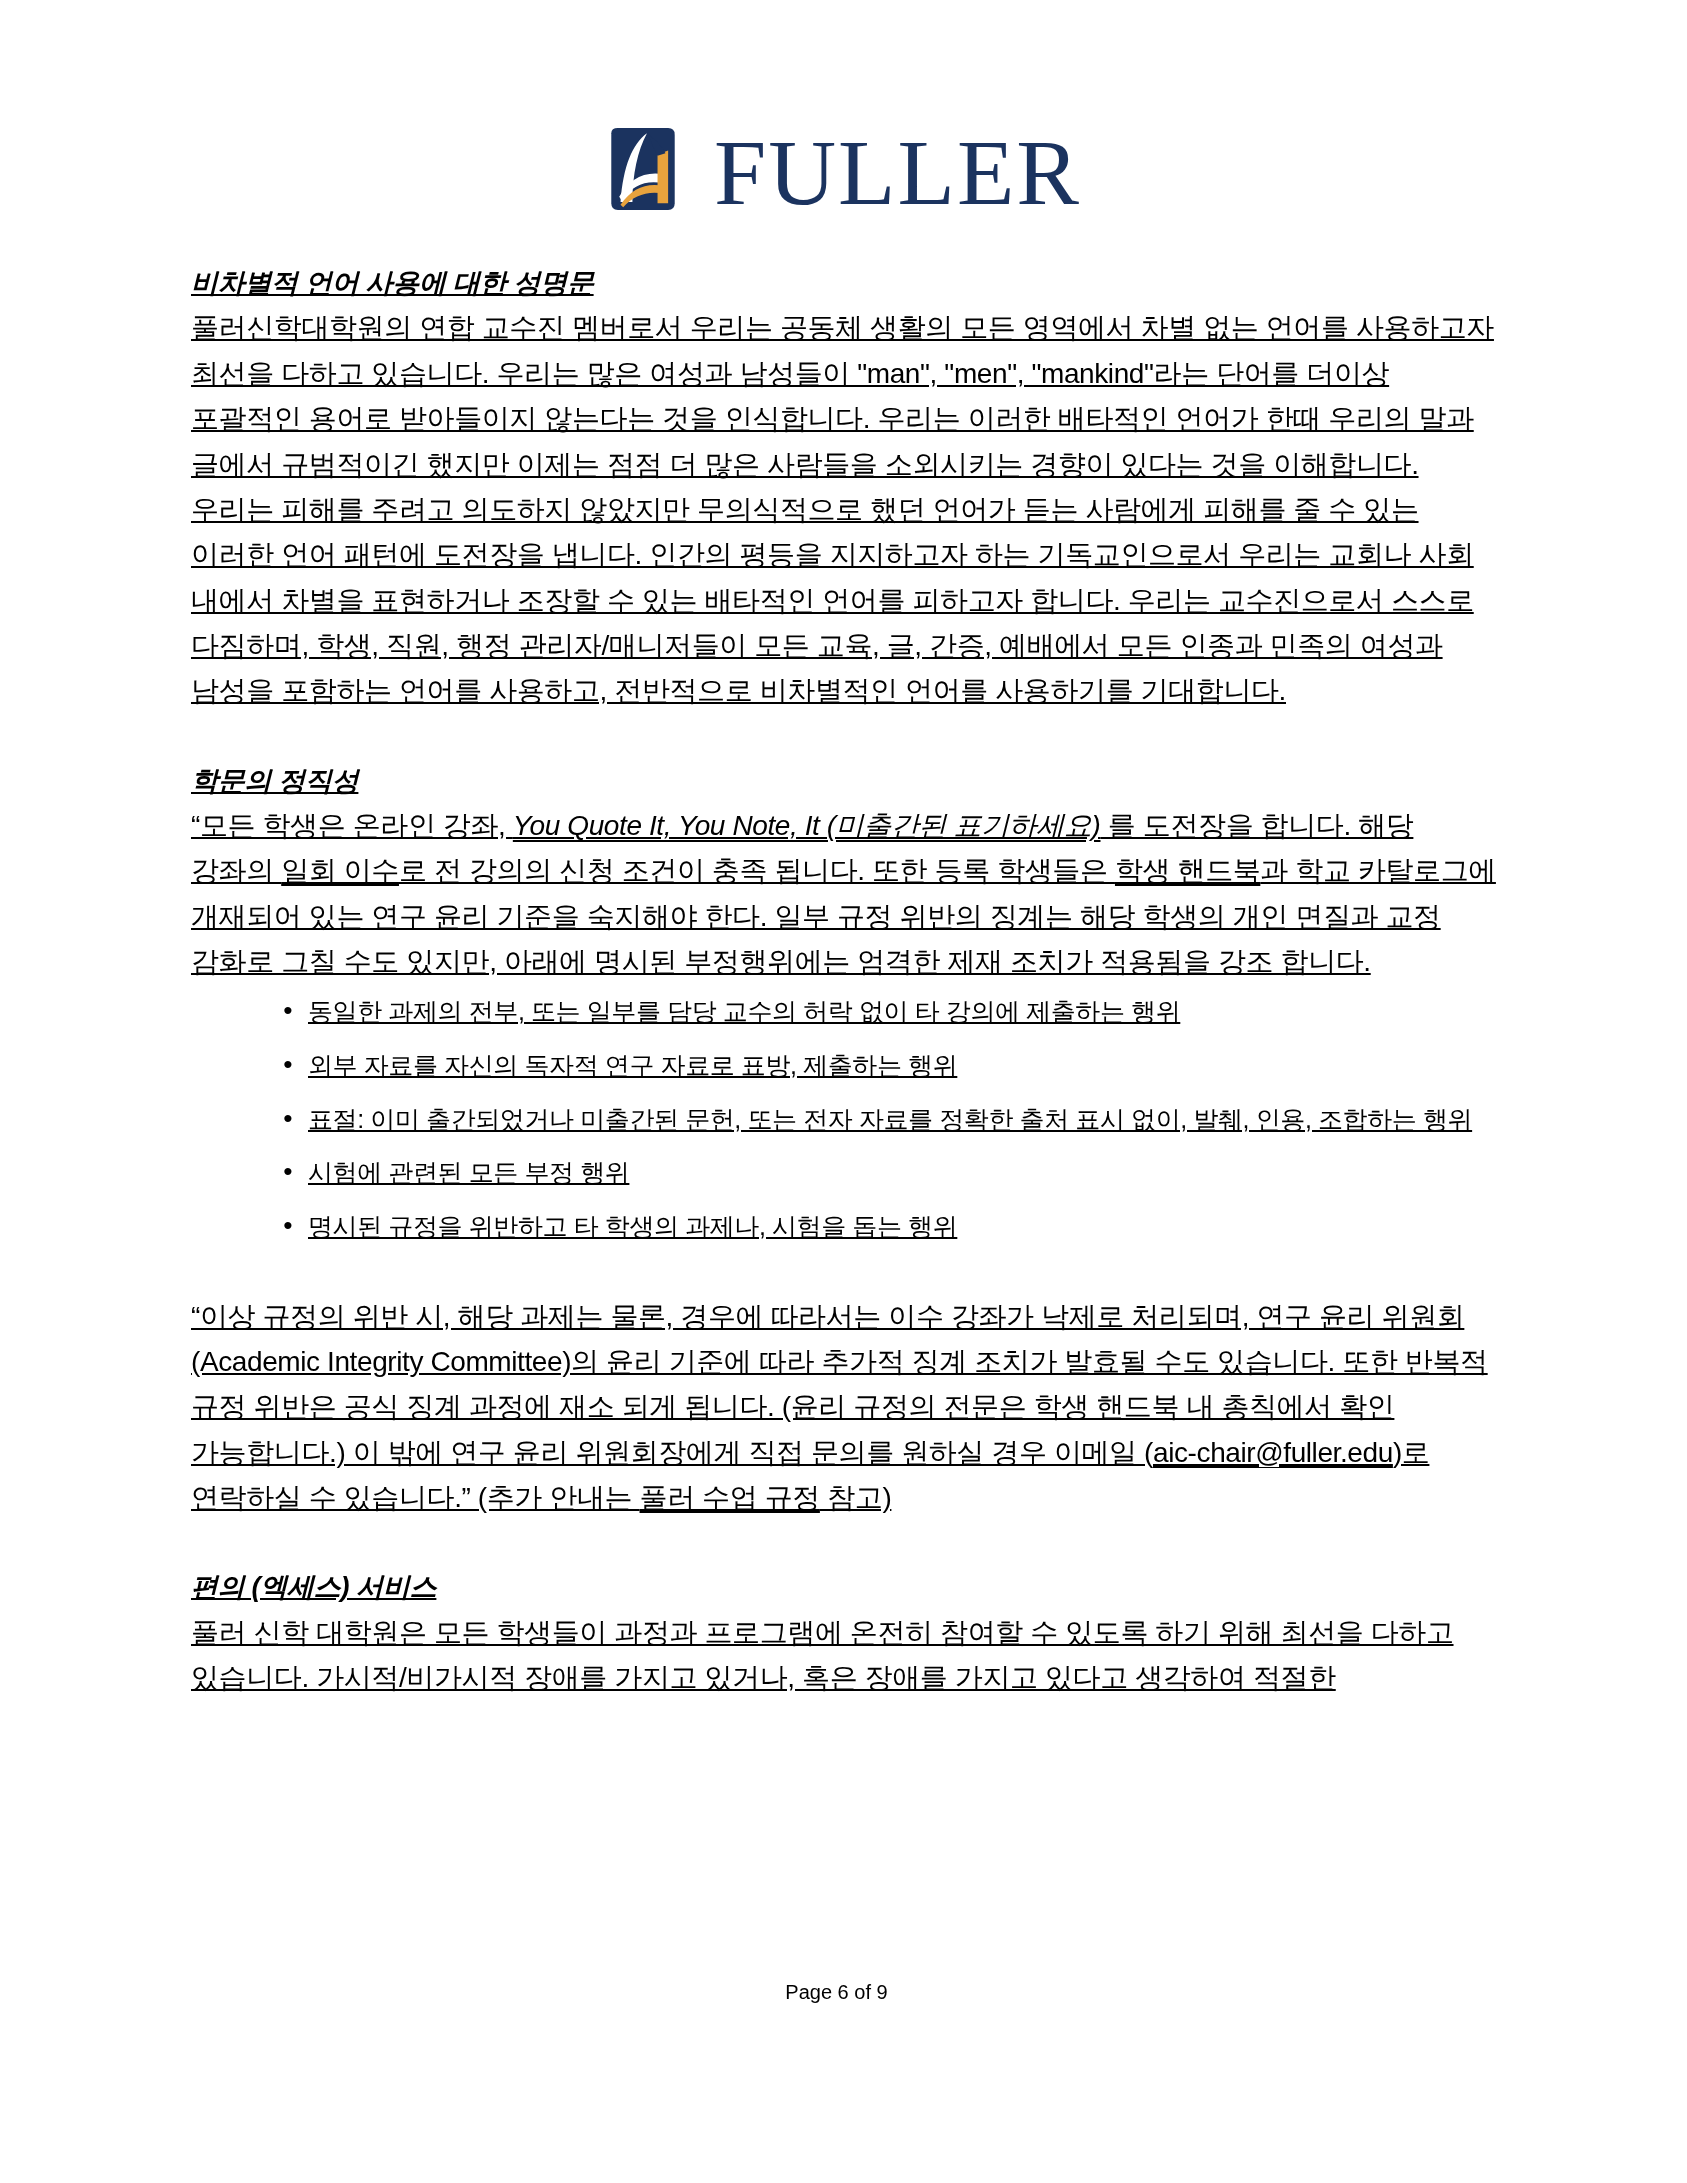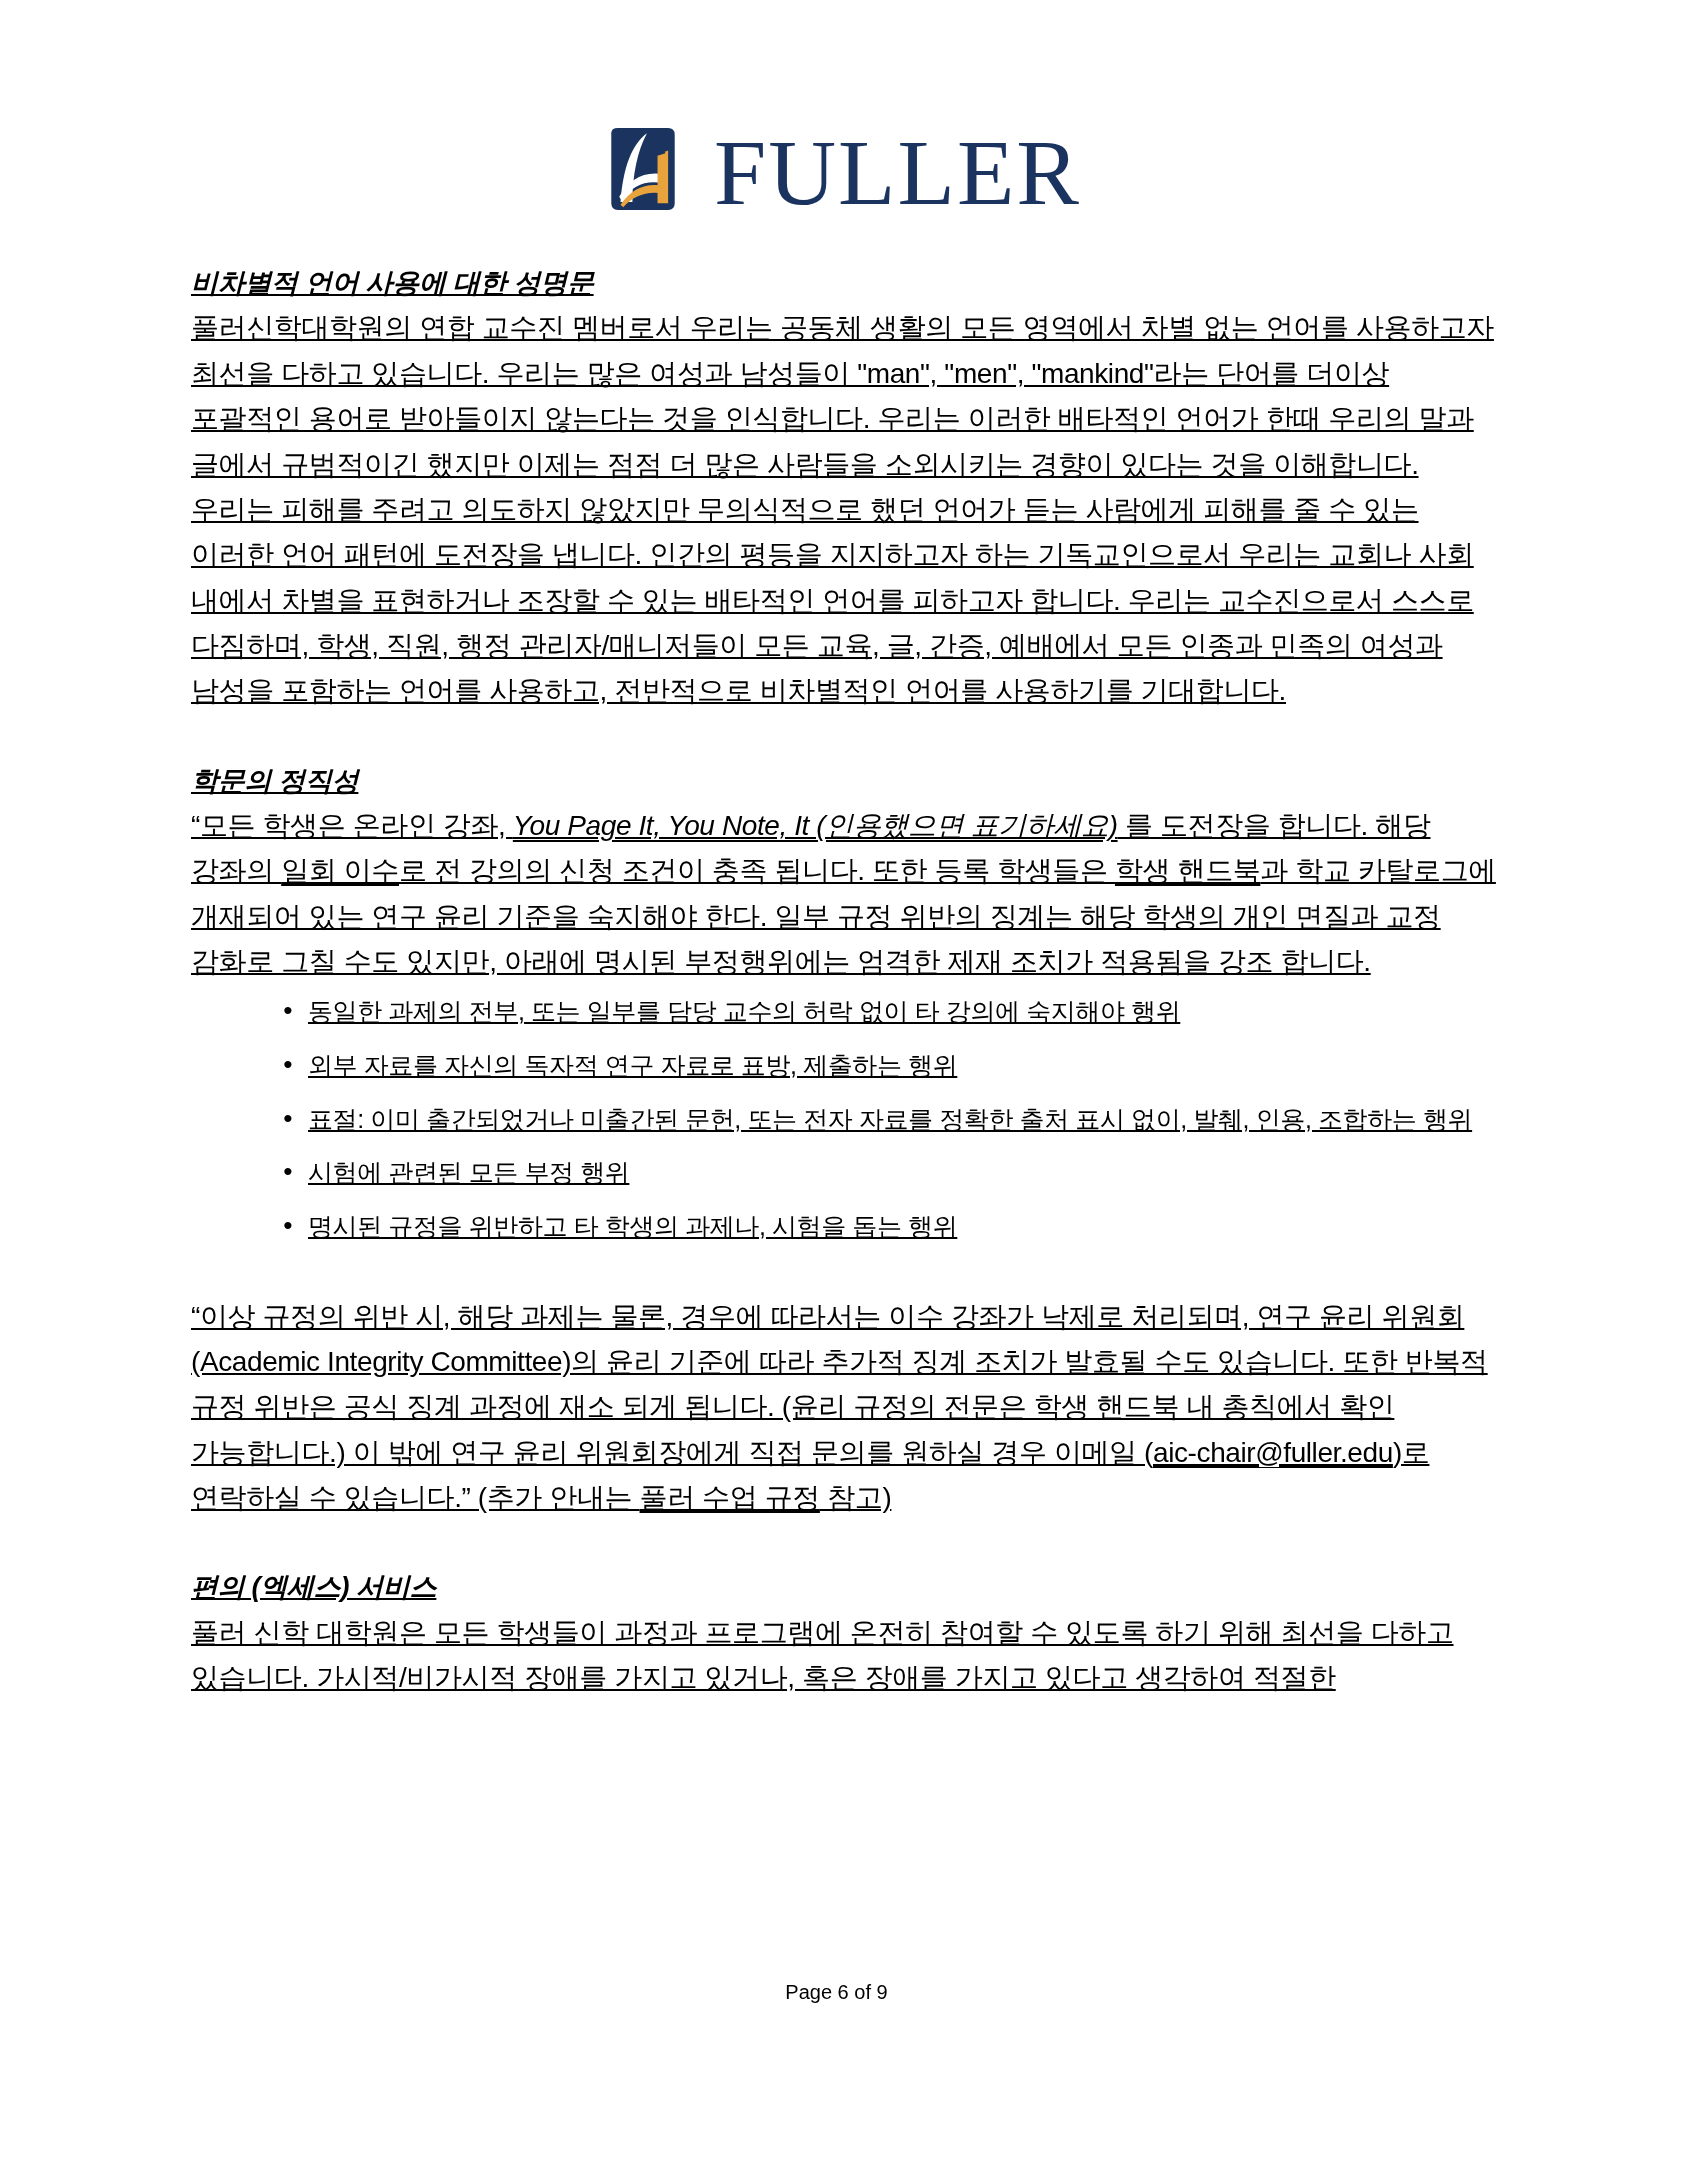--- a/index.html
+++ b/index.html
@@ -141,24 +141,24 @@
 
   <div class="content">
 
     <h2 class="section-heading">비차별적 언어 사용에 대한 성명문</h2>
     <p class="body-text">풀러신학대학원의 연합 교수진 멤버로서 우리는 공동체 생활의 모든 영역에서 차별 없는 언어를 사용하고자 최선을 다하고 있습니다. 우리는 많은 여성과 남성들이 "man", "men", "mankind"라는 단어를 더이상 포괄적인 용어로 받아들이지 않는다는 것을 인식합니다. 우리는 이러한 배타적인 언어가 한때 우리의 말과 글에서 규범적이긴 했지만 이제는 점점 더 많은 사람들을 소외시키는 경향이 있다는 것을 이해합니다. 우리는 피해를 주려고 의도하지 않았지만 무의식적으로 했던 언어가 듣는 사람에게 피해를 줄 수 있는 이러한 언어 패턴에 도전장을 냅니다. 인간의 평등을 지지하고자 하는 기독교인으로서 우리는 교회나 사회 내에서 차별을 표현하거나 조장할 수 있는 배타적인 언어를 피하고자 합니다. 우리는 교수진으로서 스스로 다짐하며, 학생, 직원, 행정 관리자/매니저들이 모든 교육, 글, 간증, 예배에서 모든 인종과 민족의 여성과 남성을 포함하는 언어를 사용하고, 전반적으로 비차별적인 언어를 사용하기를 기대합니다.</p>
 
     <div class="gap-lg"></div>
 
     <h2 class="section-heading">학문의 정직성</h2>
 
-    <p class="body-text"><span>“모든 학생은 온라인 강좌, </span><span class="iu">You Page It, You Note, It (인용했으면 표기하세요)</span><span> 를 도전장을 합니다. 해당 강좌의 </span><span class="u">일회 이수</span><span>로 전 강의의 신청 조건이 충족 됩니다. 또한 등록 학생들은 </span><span class="u">학생 핸드북</span><span>과 학교 카탈로그에 개재되어 있는 연구 윤리 기준을 숙지해야 한다. 일부 규정 위반의 징계는 해당 학생의 개인 면질과 교정 감화로 그칠 수도 있지만, 아래에 명시된 부정행위에는 엄격한 제재 조치가 적용됨을 강조 합니다.</span></p>
+    <p class="body-text"><span>“모든 학생은 온라인 강좌, </span><span class="iu">You Quote It, You Note, It (미출간된 표기하세요)</span><span> 를 도전장을 합니다. 해당 강좌의 </span><span class="u">일회 이수</span><span>로 전 강의의 신청 조건이 충족 됩니다. 또한 등록 학생들은 </span><span class="u">학생 핸드북</span><span>과 학교 카탈로그에 개재되어 있는 연구 윤리 기준을 숙지해야 한다. 일부 규정 위반의 징계는 해당 학생의 개인 면질과 교정 감화로 그칠 수도 있지만, 아래에 명시된 부정행위에는 엄격한 제재 조치가 적용됨을 강조 합니다.</span></p>
 
     <ul class="bullets">
-      <li>동일한 과제의 전부, 또는 일부를 담당 교수의 허락 없이 타 강의에 숙지해야 행위</li>
+      <li>동일한 과제의 전부, 또는 일부를 담당 교수의 허락 없이 타 강의에 제출하는 행위</li>
       <li> 외부 자료를 자신의 독자적 연구 자료로 표방, 제출하는 행위</li>
       <li>표절: 이미 출간되었거나 미출간된 문헌, 또는 전자 자료를 정확한 출처 표시 없이, 발췌, 인용, 조합하는 행위</li>
       <li>시험에 관련된 모든 부정 행위</li>
       <li>명시된 규정을 위반하고 타 학생의 과제나, 시험을 돕는 행위</li>
     </ul>
 
     <div class="gap-md"></div>
 
     <p class="body-text"><span>“이상 규정의 위반 시, 해당 과제는 물론, 경우에 따라서는 이수 강좌가 낙제로 처리되며, 연구 윤리 위원회 (Academic Integrity Committee)의 윤리 기준에 따라 추가적 징계 조치가 발효될 수도 있습니다. 또한 반복적 규정 위반은 공식 징계 과정에 재소 되게 됩니다. (윤리 규정의 전문은 학생 핸드북 내 총칙에서 확인 가능합니다.) 이 밖에 연구 윤리 위원회장에게 직접 문의를 원하실 경우 이메일 (</span><span class="u">aic-chair@fuller.edu</span><span>)로 연락하실 수 있습니다.” (추가 안내는 </span><span class="u">풀러 수업 규정</span><span> 참고)</span></p>
 

